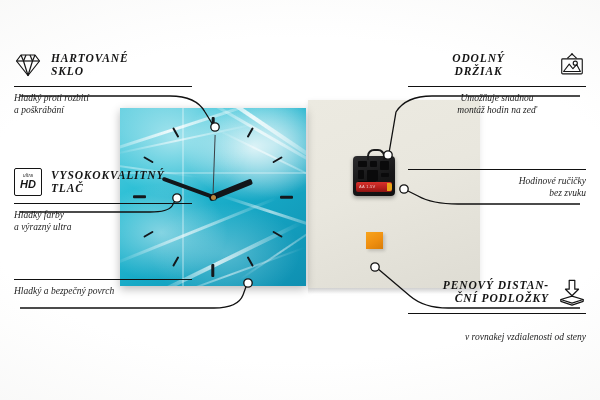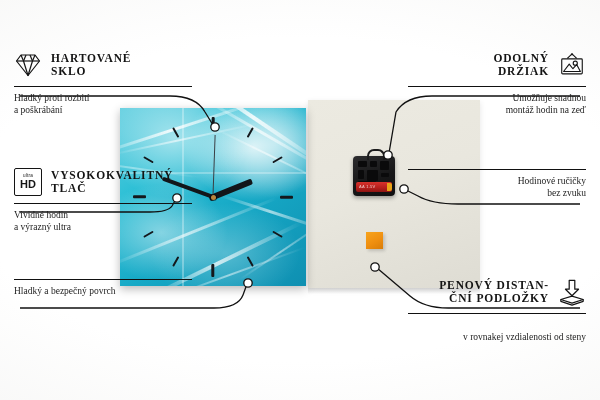--- a/index.html
+++ b/index.html
@@ -197,20 +197,21 @@
     position: absolute;
     left: 3px; top: 3px; right: -4px; bottom: -4px;
     background: rgba(210,206,196,0.85);
     z-index: -1;
   }
 
   
   .feature {
     position: absolute;
     width: 178px;
+    font-style: italic;
   }
   .feature.left  { text-align: left; }
   .feature.right { text-align: right; }
 
   .f-head {
     display: flex;
     align-items: center;
     gap: 9px;
     min-height: 34px;
   }
@@ -246,21 +247,21 @@
     font-family: "Liberation Serif", serif;
     font-size: 9.5px;
     line-height: 12px;
     color: #1c1c1c;
   }
 
   
   #f-glass   { left: 14px;  top: 48px;  }
   #f-print   { left: 14px;  top: 165px; }
   #f-edges   { left: 14px;  top: 275px; }
-  #f-holder  { left: 408px; top: 48px;  }
+  #f-holder  { left: 408px; top: 48px; text-align: center;  }
   #f-mech    { left: 408px; top: 165px; }
   #f-foam    { left: 408px; top: 275px; }
 
   
   .hd-badge {
     width: 26px; height: 26px;
     border: 1.6px solid #141414;
     border-radius: 2px;
     display: flex;
     flex-direction: column;
@@ -400,21 +401,21 @@
           <span class="hd-main">HD</span>
         </span>
       </span>
       <span class="f-title">
         <span>VYSOKOKVALITNÝ</span><br>
         <span>TLAČ</span>
       </span>
     </div>
     <div class="f-rule"></div>
     <div class="f-sub">
-      <span>Vividné hodin</span><br>
+      <span>Hladký farby</span><br>
       <span>a výrazný ultra</span>
     </div>
   </div>
 
   <div class="feature left" id="f-edges">
     <div class="f-rule"></div>
     <div class="f-sub">
       <span>Hladký a bezpečný povrch</span>
     </div>
   </div>

